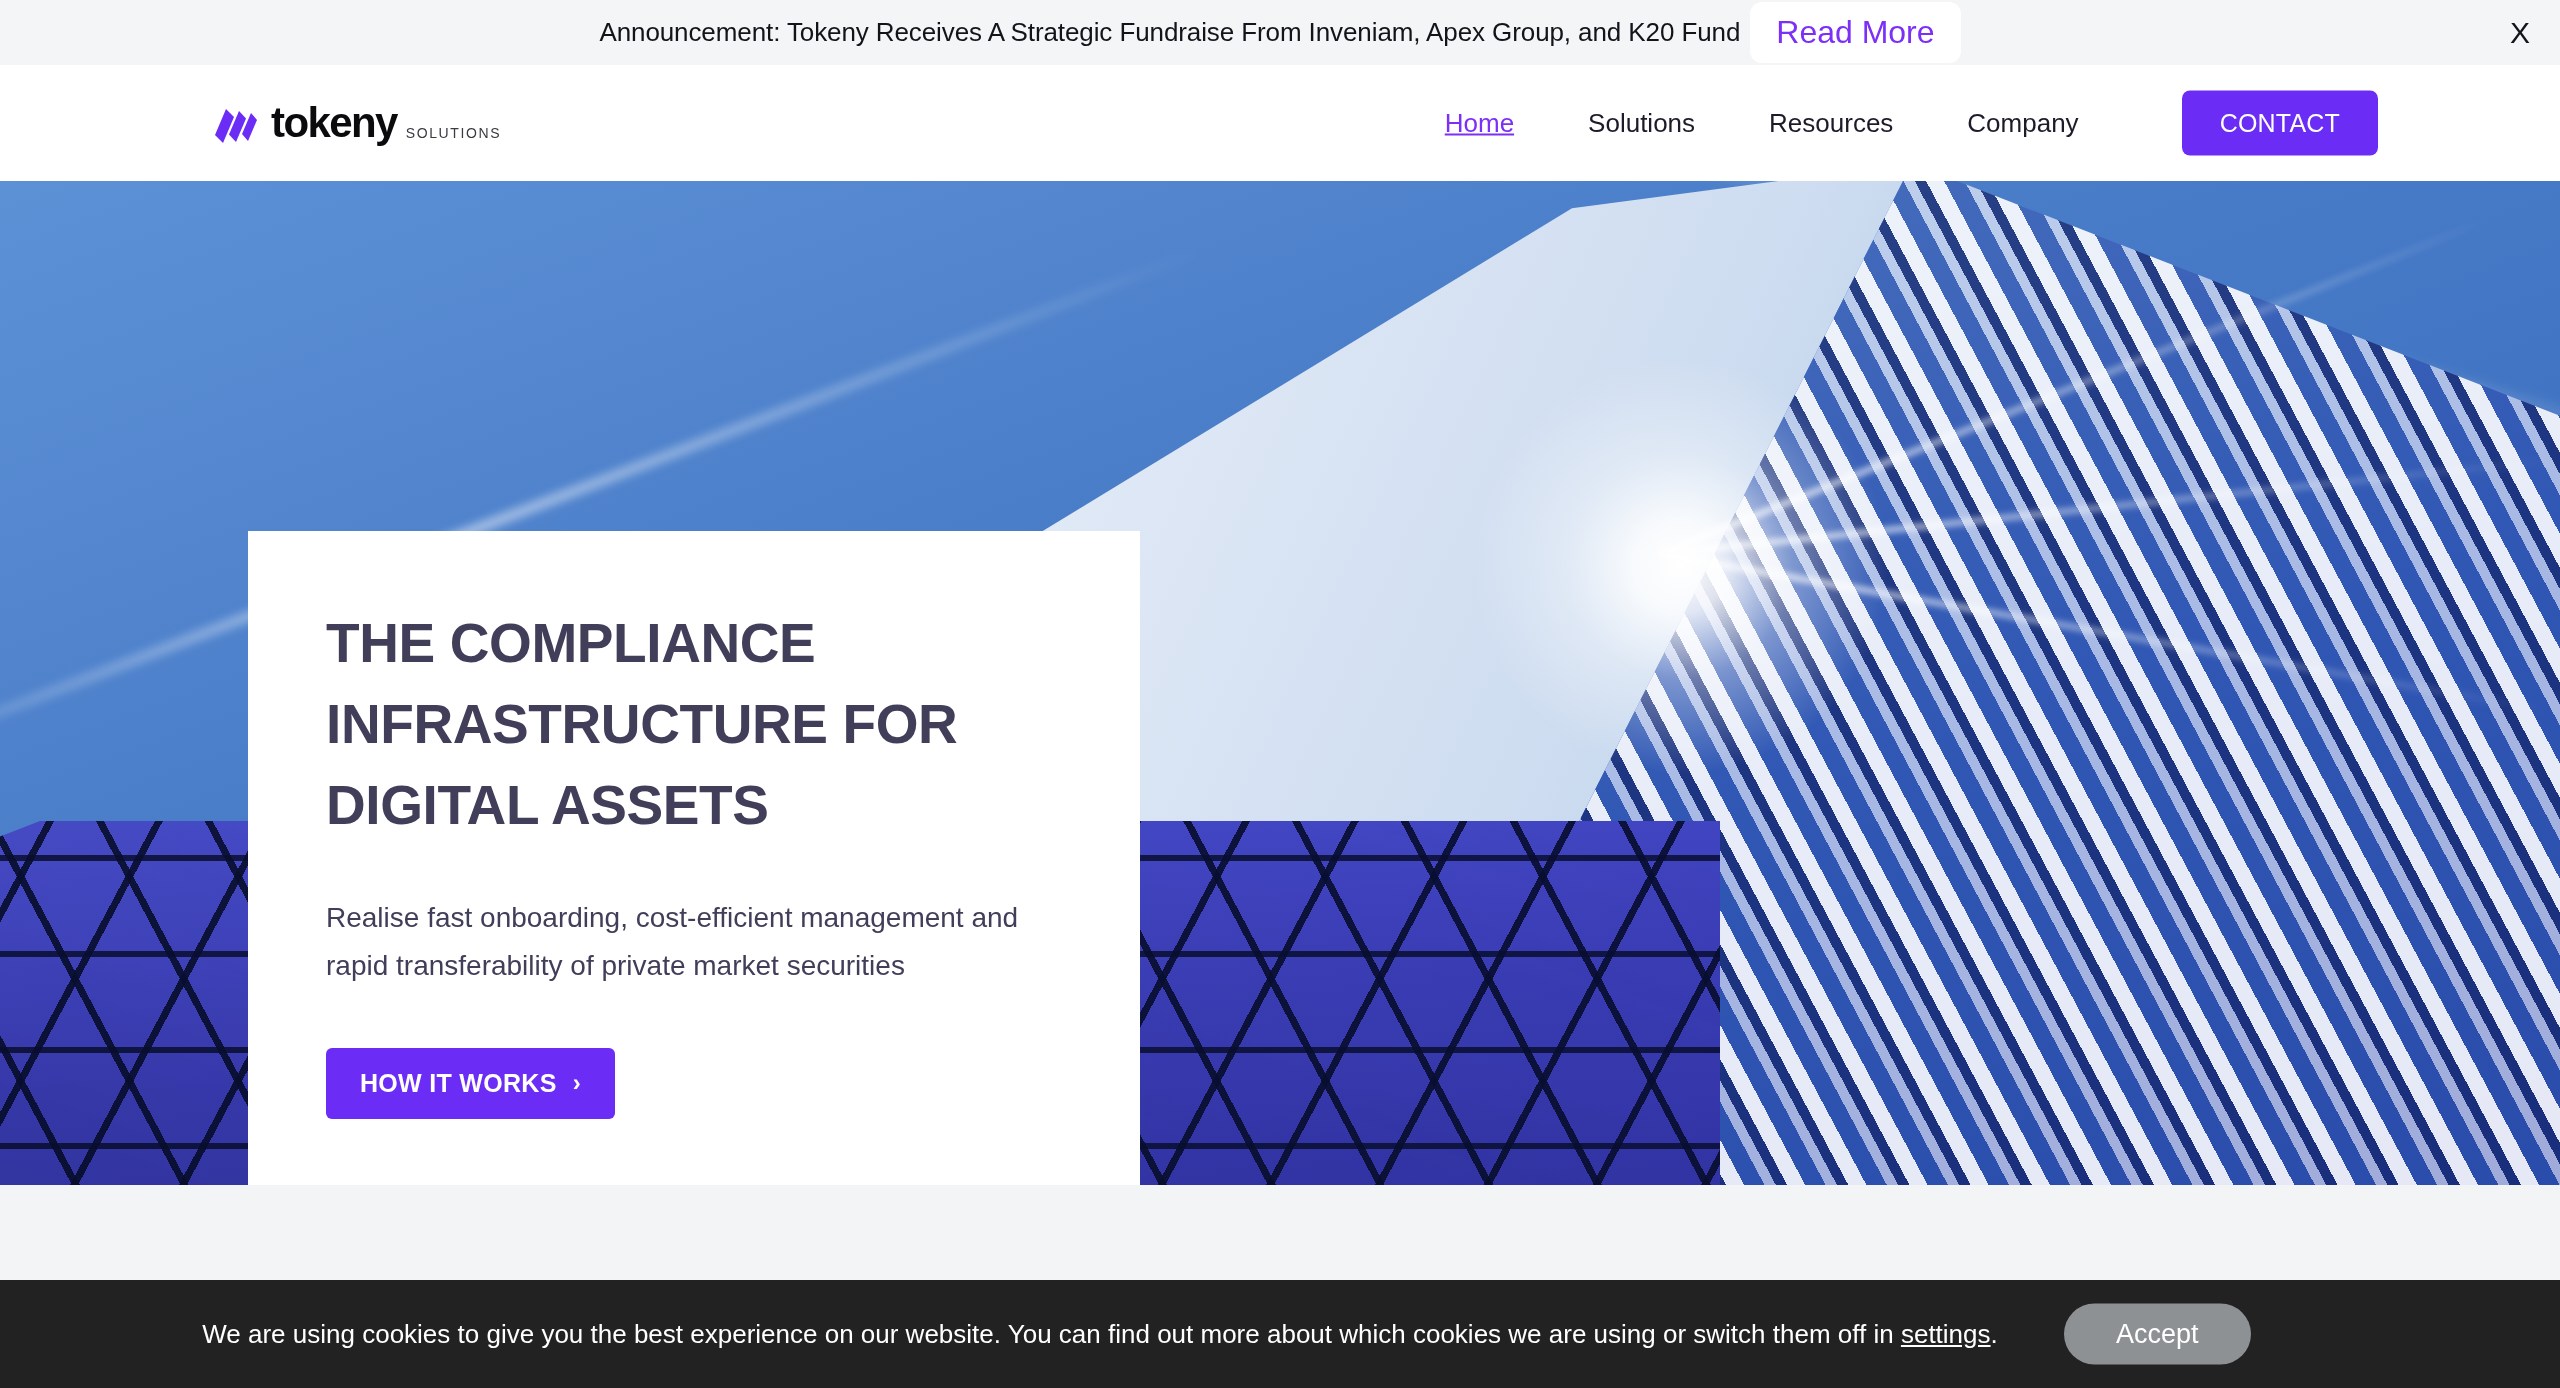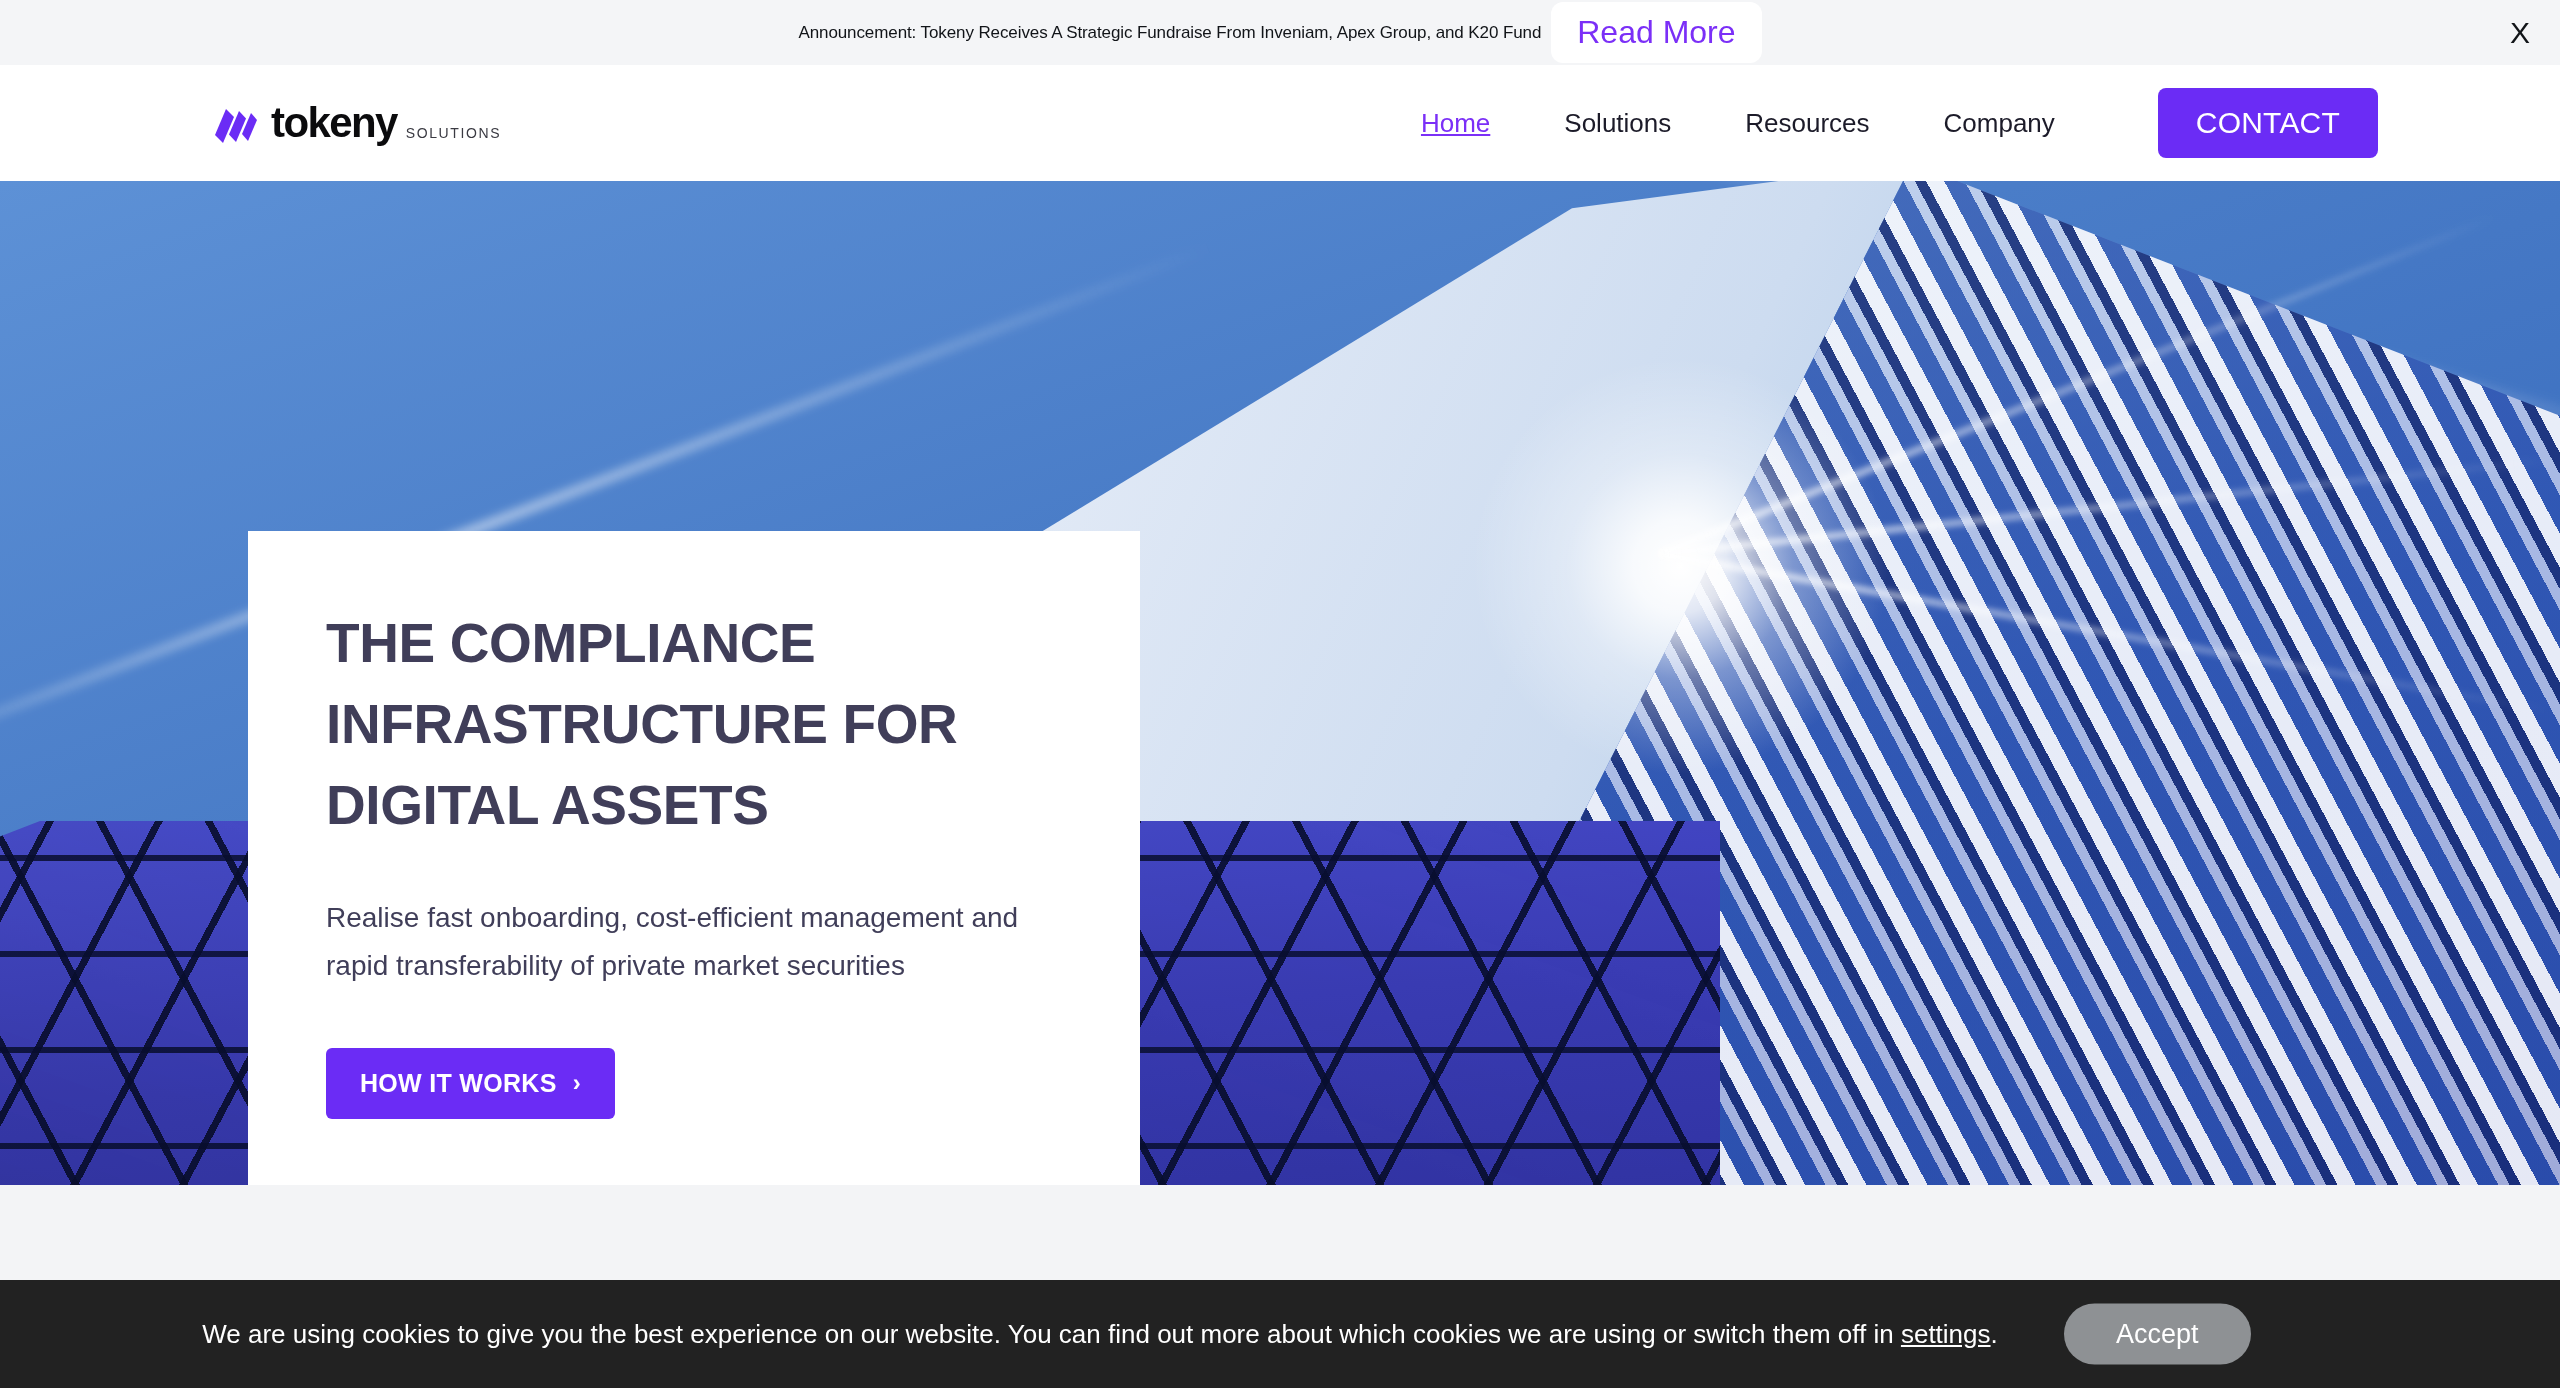--- a/index.html
+++ b/index.html
@@ -13,21 +13,21 @@
   #page { position:relative; width:2560px; height:1388px; }
 
   
   .announce-bar{
     position:absolute; left:0; top:0; width:2560px; height:65px;
     background:#f4f5f7;
     display:flex; align-items:center; justify-content:center;
   }
   .announce-inner{ display:flex; align-items:center; gap:0px; }
   .announce-text{
-    font-size:17px; color:#111418; font-weight:400;
+    font-size:26px; color:#111418; font-weight:400;
     letter-spacing:-0.1px; white-space:nowrap;
   }
   .read-more-btn{
     margin-left:10px;
     background:#ffffff; border:none; border-radius:12px;
     padding:12px 26px;
     font-family:"Liberation Sans", sans-serif;
     font-size:32px; color:#7b2ff7; cursor:pointer;
     white-space:nowrap;
   }
@@ -65,21 +65,21 @@
     font-size:26px; color:#1c1b29; padding:0 37px;
     cursor:pointer; white-space:nowrap;
   }
   .nav-item.active{ color:#7b2ff7;text-decoration:underline; }
   .contact-btn{
     margin-left:66px;
     background:#6b2cf5; color:#ffffff;
     border:none; border-radius:8px;
     padding:18px 38px;
     font-family:"Liberation Sans", sans-serif;
-    font-size:30px; letter-spacing:0.2px; cursor:pointer;
+    font-size:25px; letter-spacing:0.2px; cursor:pointer;
     white-space:nowrap;
   }
 
   
   .hero{
     position:absolute; left:0; top:181px; width:2560px; height:1004px;
     overflow:hidden;
     background:linear-gradient(160deg,#5d91d6 0%,#4a7dc8 38%,#2f62b8 100%);
     padding-left:9px;
   }

